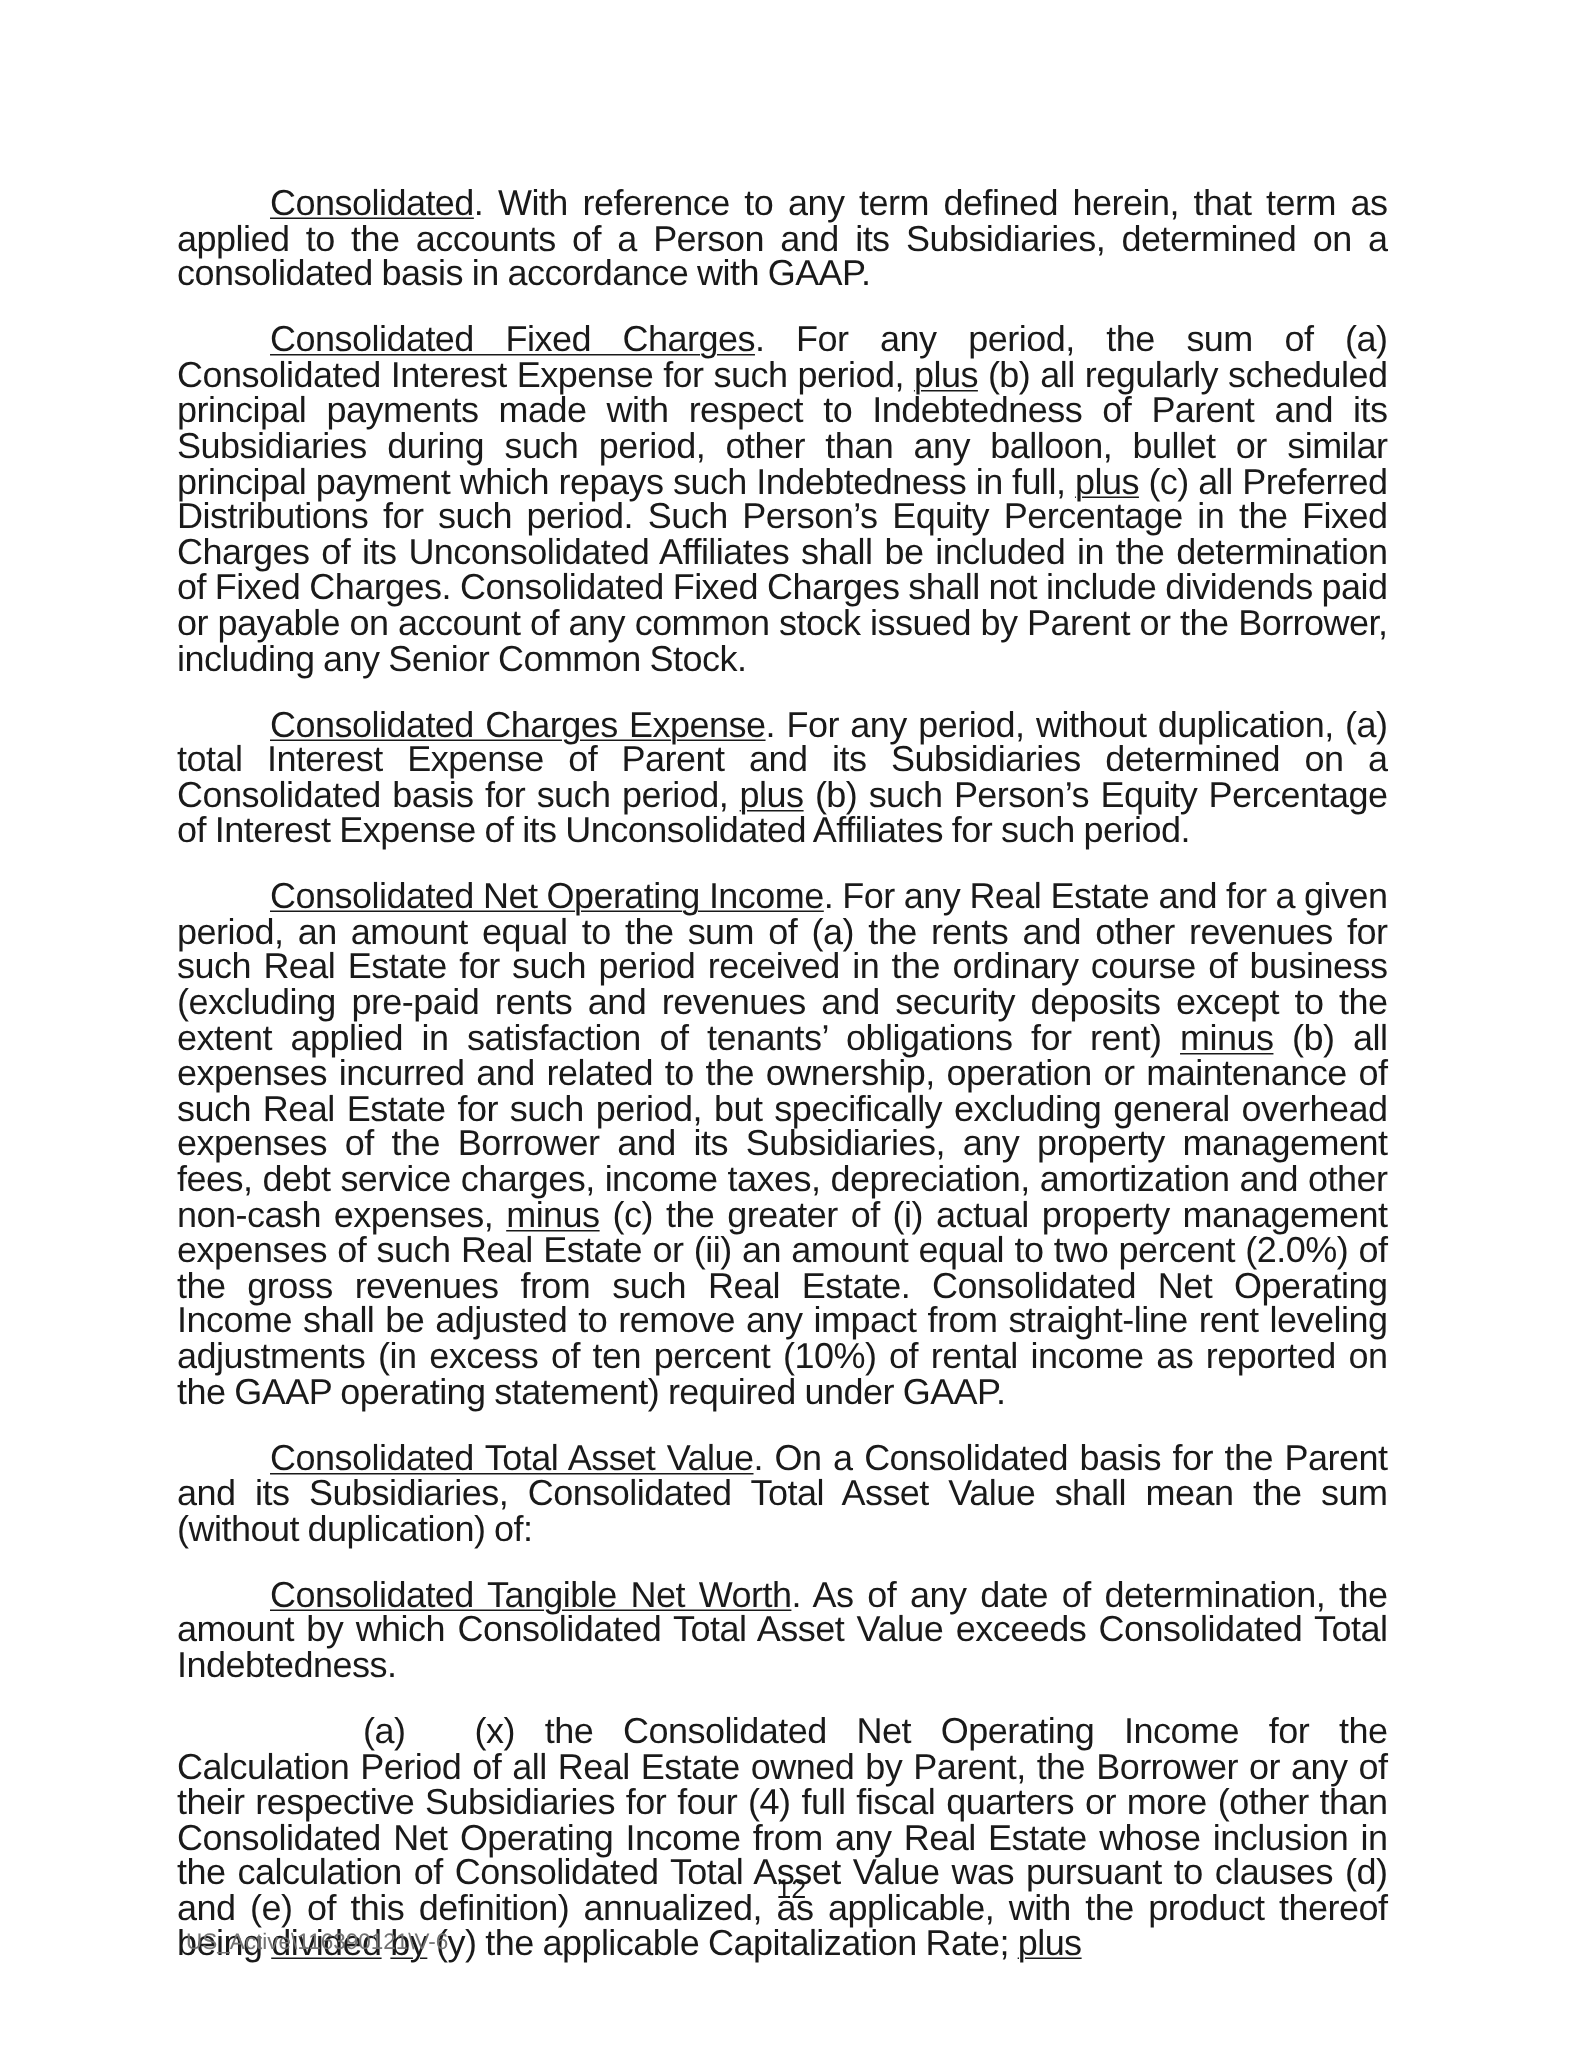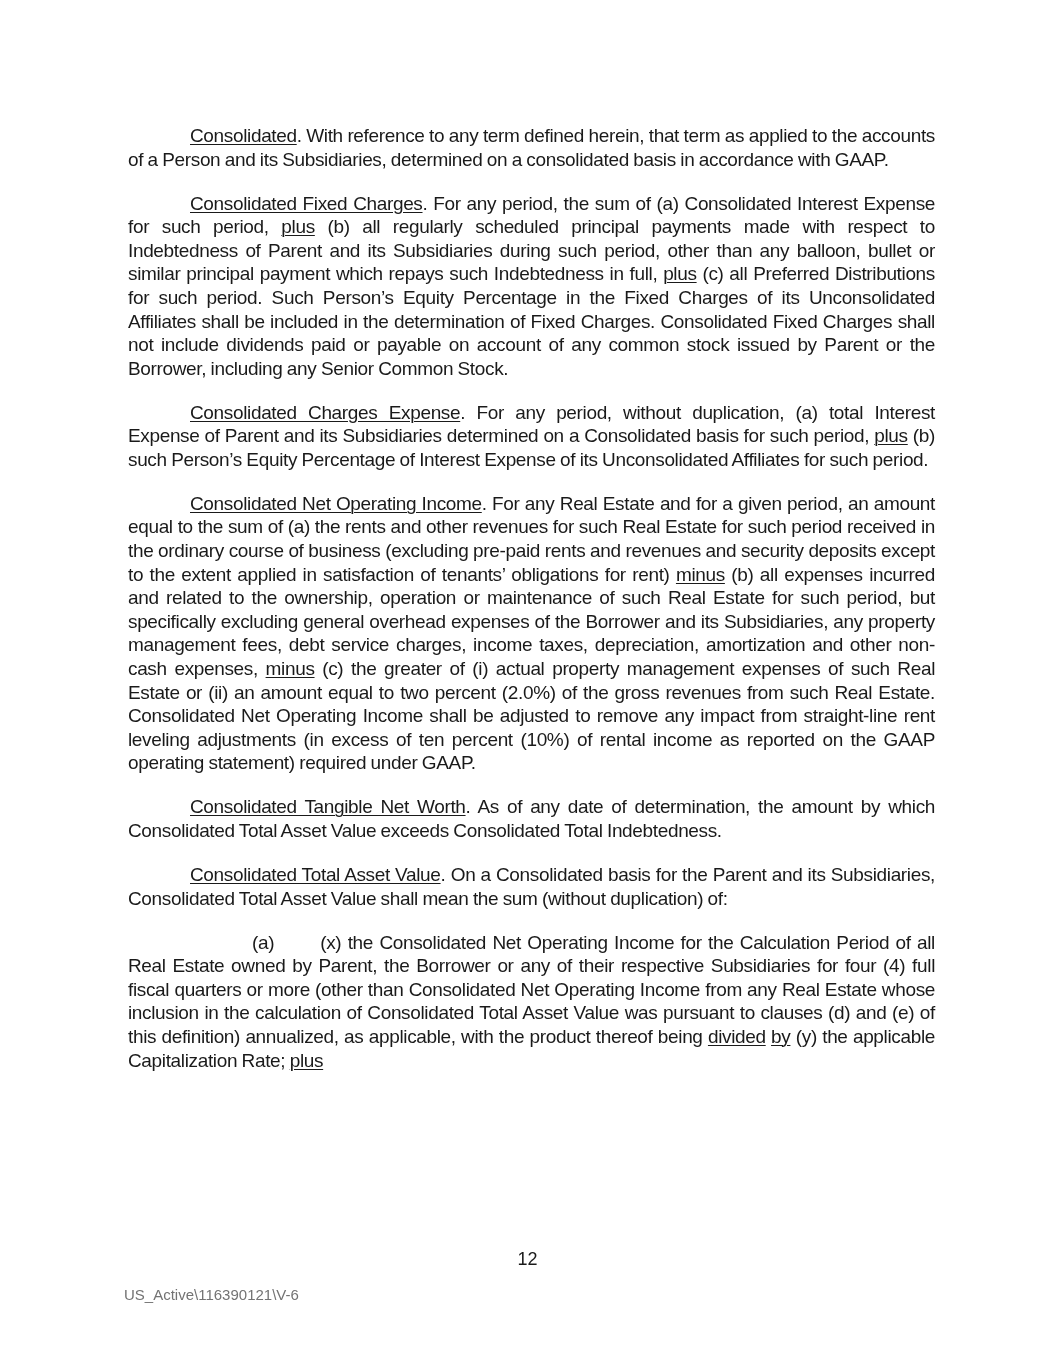--- a/index.html
+++ b/index.html
@@ -18,24 +18,24 @@
   .page {
     position: absolute;
     left: 0;
     top: 0;
     width: 1055px;
     height: 1365px;
     background: #ffffff;
   }
   .body-text {
     position: absolute;
-    left: 128px;
+    left: 118px;
     top: 124px;
     width: 807px;
-    font-size: 19px;
+    font-size: 24px;
     line-height: 23.6px;
     letter-spacing: -0.35px;
     word-spacing: -0.5px;
   }
   .para {
     margin: 0 0 20.4px 0;
     text-align: justify;
     text-indent: 62px;
   }
   .para.subclause {
@@ -70,19 +70,19 @@
 </style>
 </head>
 <body>
 
 <div class="page">
   <div class="body-text" id="body-text">
       <p class="para"><span class="u">Consolidated</span><span>.  With reference to any term defined herein, that term as applied to the accounts of a Person and its Subsidiaries, determined on a consolidated basis in accordance with GAAP.</span></p>
       <p class="para"><span class="u">Consolidated Fixed Charges</span><span>.  For any period, the sum of (a) Consolidated Interest Expense for such period, </span><span class="u">plus</span><span> (b) all regularly scheduled principal payments made with respect to Indebtedness of Parent and its Subsidiaries during such period, other than any balloon, bullet or similar principal payment which repays such Indebtedness in full, </span><span class="u">plus</span><span> (c) all Preferred Distributions for such period.  Such Person’s Equity Percentage in the Fixed Charges of its Unconsolidated Affiliates shall be included in the determination of Fixed Charges.  Consolidated Fixed Charges shall not include dividends paid or payable on account of any common stock issued by Parent or the Borrower, including any Senior Common Stock.</span></p>
       <p class="para"><span class="u">Consolidated Charges Expense</span><span>.  For any period, without duplication, (a) total Interest Expense of Parent and its Subsidiaries determined on a Consolidated basis for such period, </span><span class="u">plus</span><span> (b) such Person’s Equity Percentage of Interest Expense of its Unconsolidated Affiliates for such period.</span></p>
       <p class="para"><span class="u">Consolidated Net Operating Income</span><span>.  For any Real Estate and for a given period, an amount equal to the sum of (a) the rents and other revenues for such Real Estate for such period received in the ordinary course of business (excluding pre-paid rents and revenues and security deposits except to the extent applied in satisfaction of tenants’ obligations for rent) </span><span class="u">minus</span><span> (b) all expenses incurred and related to the ownership, operation or maintenance of such Real Estate for such period, but specifically excluding general overhead expenses of the Borrower and its Subsidiaries, any property management fees, debt service charges, income taxes, depreciation, amortization and other non-cash expenses, </span><span class="u">minus</span><span> (c) the greater of (i) actual property management expenses of such Real Estate or (ii) an amount equal to two percent (2.0%) of the gross revenues from such Real Estate.  Consolidated Net Operating Income shall be adjusted to remove any impact from straight-line rent leveling adjustments (in excess of ten percent (10%) of rental income as reported on the GAAP operating statement) required under GAAP.</span></p>
+      <p class="para"><span class="u">Consolidated Total Asset Value</span><span>.  On a Consolidated basis for the Parent and its Subsidiaries, Consolidated Total Asset Value shall mean the sum (without duplication) of:</span></p>
       <p class="para"><span class="u">Consolidated Tangible Net Worth</span><span>.  As of any date of determination, the amount by which Consolidated Total Asset Value exceeds Consolidated Total Indebtedness.</span></p>
-      <p class="para"><span class="u">Consolidated Total Asset Value</span><span>.  On a Consolidated basis for the Parent and its Subsidiaries, Consolidated Total Asset Value shall mean the sum (without duplication) of:</span></p>
       <p class="para subclause"><span>(a)</span><span class="tab"></span><span>(x) the Consolidated Net Operating Income for the Calculation Period of all Real Estate owned by Parent, the Borrower or any of their respective Subsidiaries for four (4) full fiscal quarters or more (other than Consolidated Net Operating Income from any Real Estate whose inclusion in the calculation of Consolidated Total Asset Value was pursuant to clauses (d) and (e) of this definition) annualized, as applicable, with the product thereof being </span><span class="u">divided</span><span> </span><span class="u">by</span><span> (y) the applicable Capitalization Rate; </span><span class="u">plus</span></p>
     </div>
   <div class="page-number">12</div>
   <div class="doc-id">US_Active\116390121\V-6</div>
 </div>
 
 </body></html>

